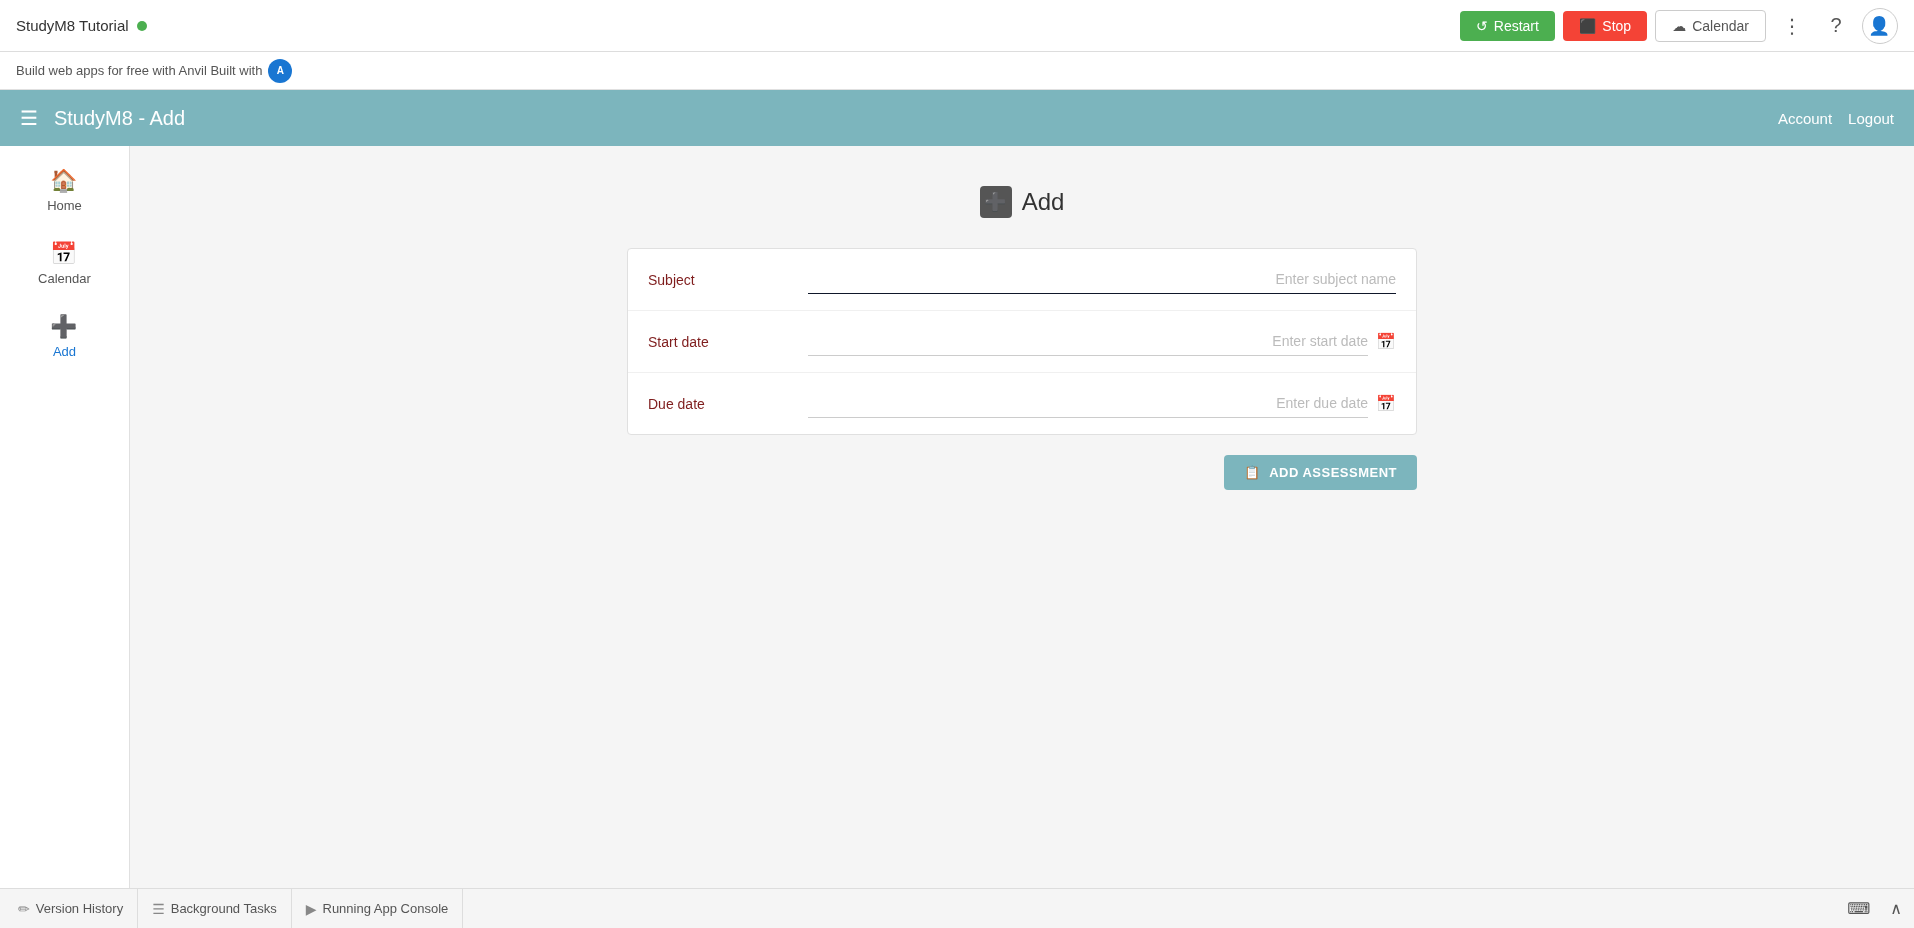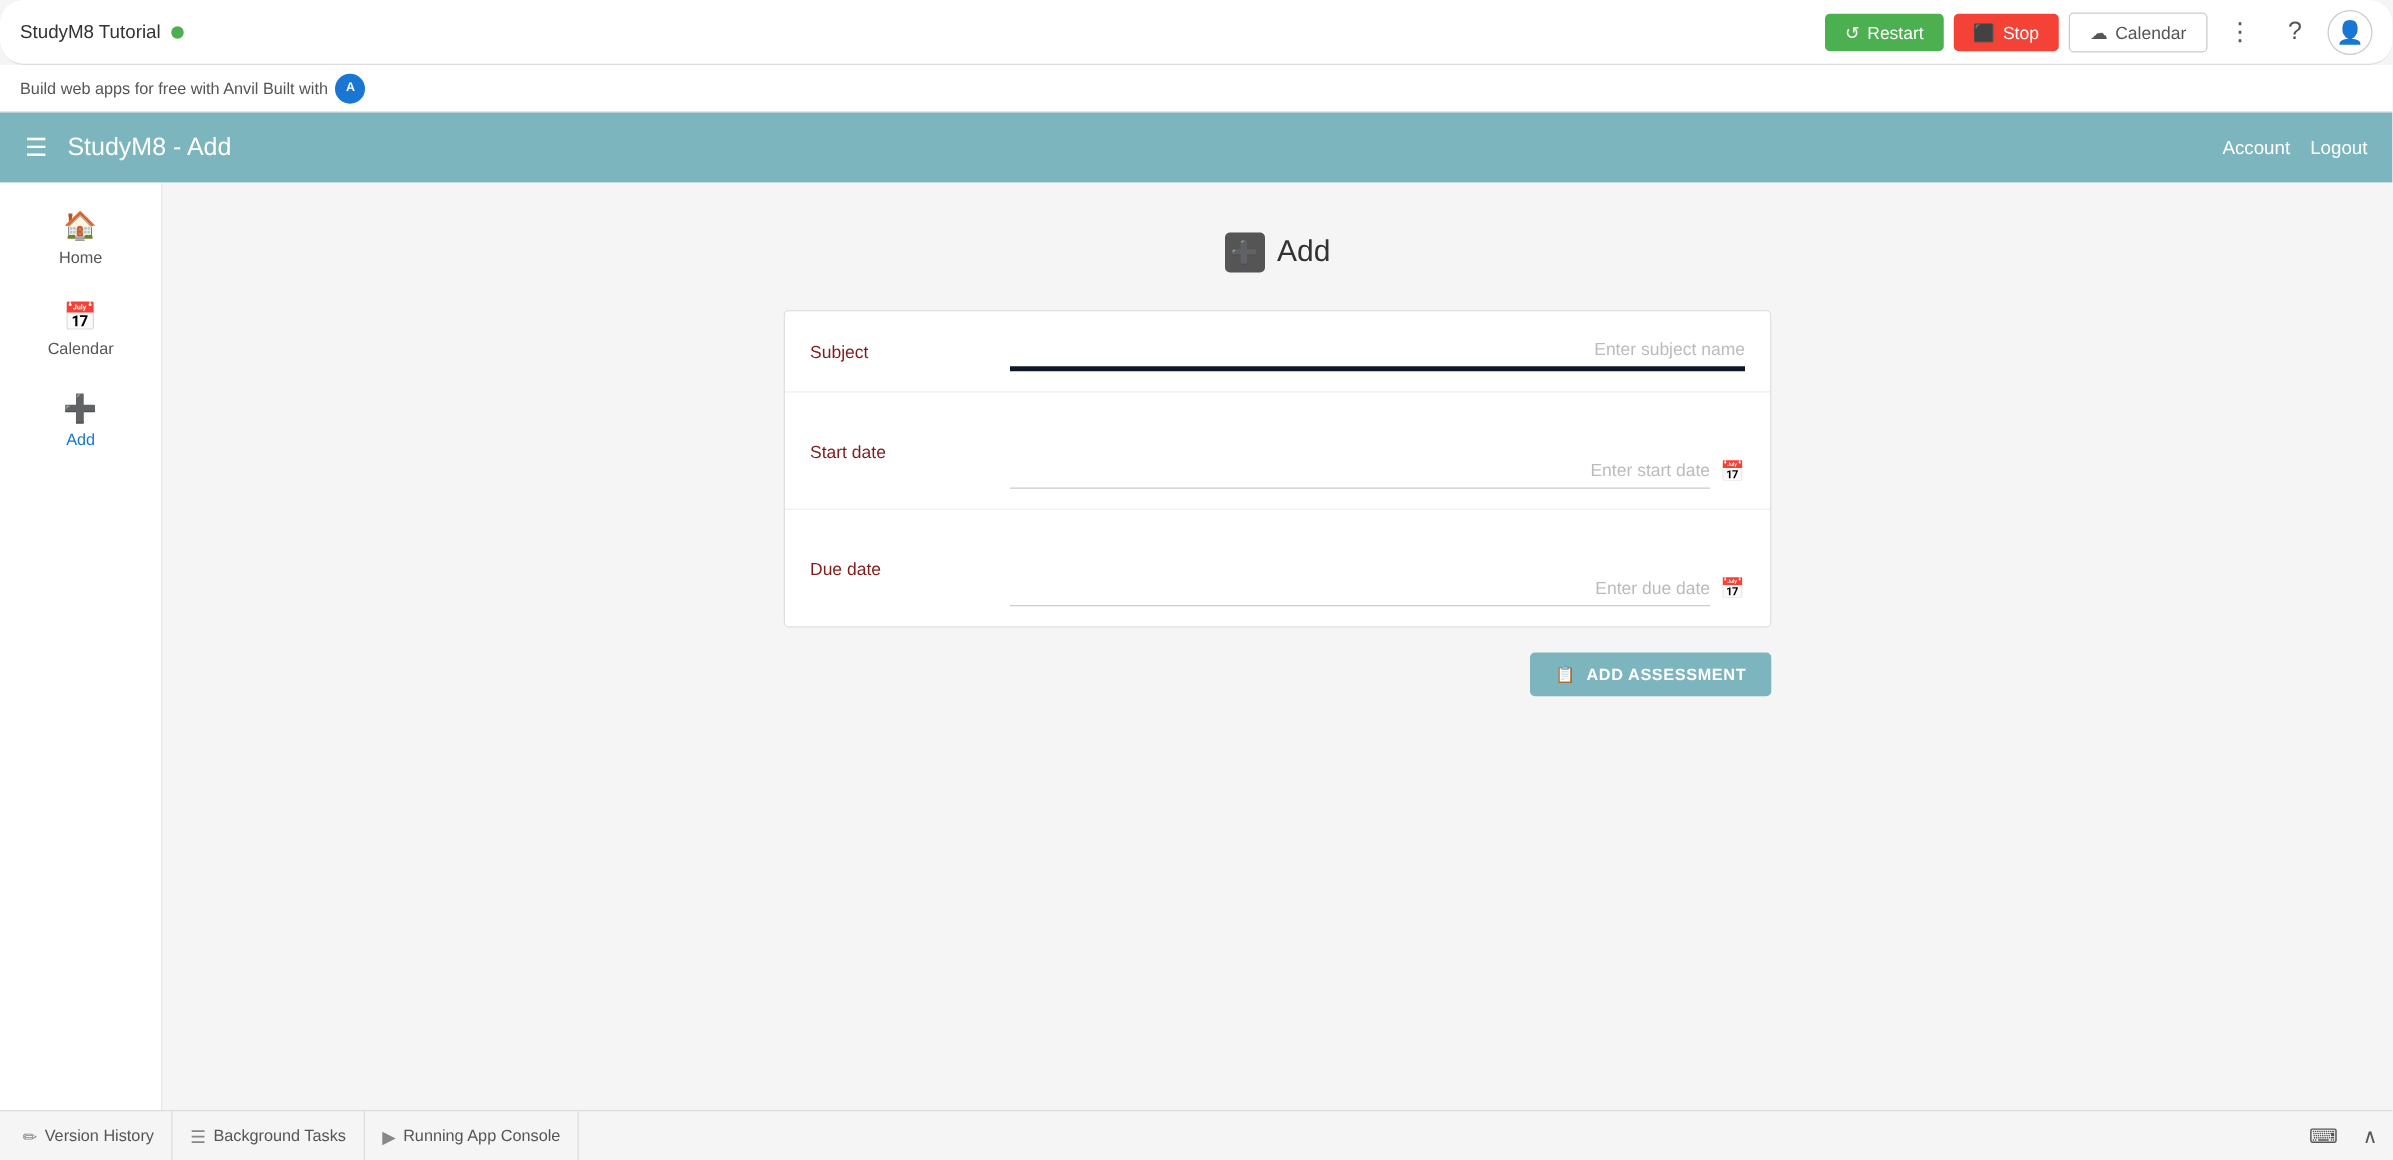--- a/index.html
+++ b/index.html
@@ -2,21 +2,21 @@
 <html><head>
   <meta charset="utf-8">
   <style>
     * { box-sizing: border-box; margin: 0; padding: 0; }
     body { font-family: 'Segoe UI', Arial, sans-serif; background: #f5f5f5; height: 928px; overflow: hidden; display: flex; flex-direction: column; }
 
     
     .top-bar {
       display: flex; align-items: center; justify-content: space-between;
       background: #fff; border-bottom: 1px solid #ddd;
-      padding: 0 16px; height: 52px; flex-shrink: 0; border-radius: 19px;
+      padding: 0 16px; height: 52px; flex-shrink: 0;
     }
     .top-bar-left { display: flex; align-items: center; gap: 8px; }
     .app-title { font-size: 15px; font-weight: 500; color: #333; }
     .status-dot { width: 10px; height: 10px; background: #4caf50; border-radius: 50%; display: inline-block; }
     .top-bar-right { display: flex; align-items: center; gap: 8px; }
 
     .btn-restart {
       background: #4caf50; color: #fff; border: none; border-radius: 4px;
       padding: 7px 16px; font-size: 14px; cursor: pointer;
       display: flex; align-items: center; gap: 6px;
@@ -115,27 +115,27 @@
       min-height: 60px;
     }
     .form-row:last-child { border-bottom: none; }
     .form-label {
       width: 160px; font-size: 14px; color: #7f1d1d; flex-shrink: 0;
     }
     .form-input-wrapper {
       flex: 1; display: flex; align-items: center; justify-content: flex-end;
     }
     .form-input {
-      width: 100%; border: none; border-bottom: 4px solid #0f172a;
+      width: 100%; border: none; border-bottom: 1px solid #0f172a;
       font-size: 14px; color: #999; padding: 6px 0; background: transparent;
       text-align: right; outline: none;
     }
     .form-input::placeholder { color: #bbb; }
     .date-input-wrapper {
-      display: flex; align-items: center; gap: 8px; width: 100%; justify-content: flex-end; margin-top: 32px;
+      display: flex; align-items: center; gap: 8px; width: 100%; justify-content: flex-end;
     }
     .date-input {
       border: none; border-bottom: 1px solid #ccc;
       font-size: 14px; color: #999; padding: 6px 0; background: transparent;
       outline: none; text-align: right; flex: 1;
     }
     .date-input::placeholder { color: #bbb; }
     .calendar-icon { color: #888; font-size: 16px; }
 
     

